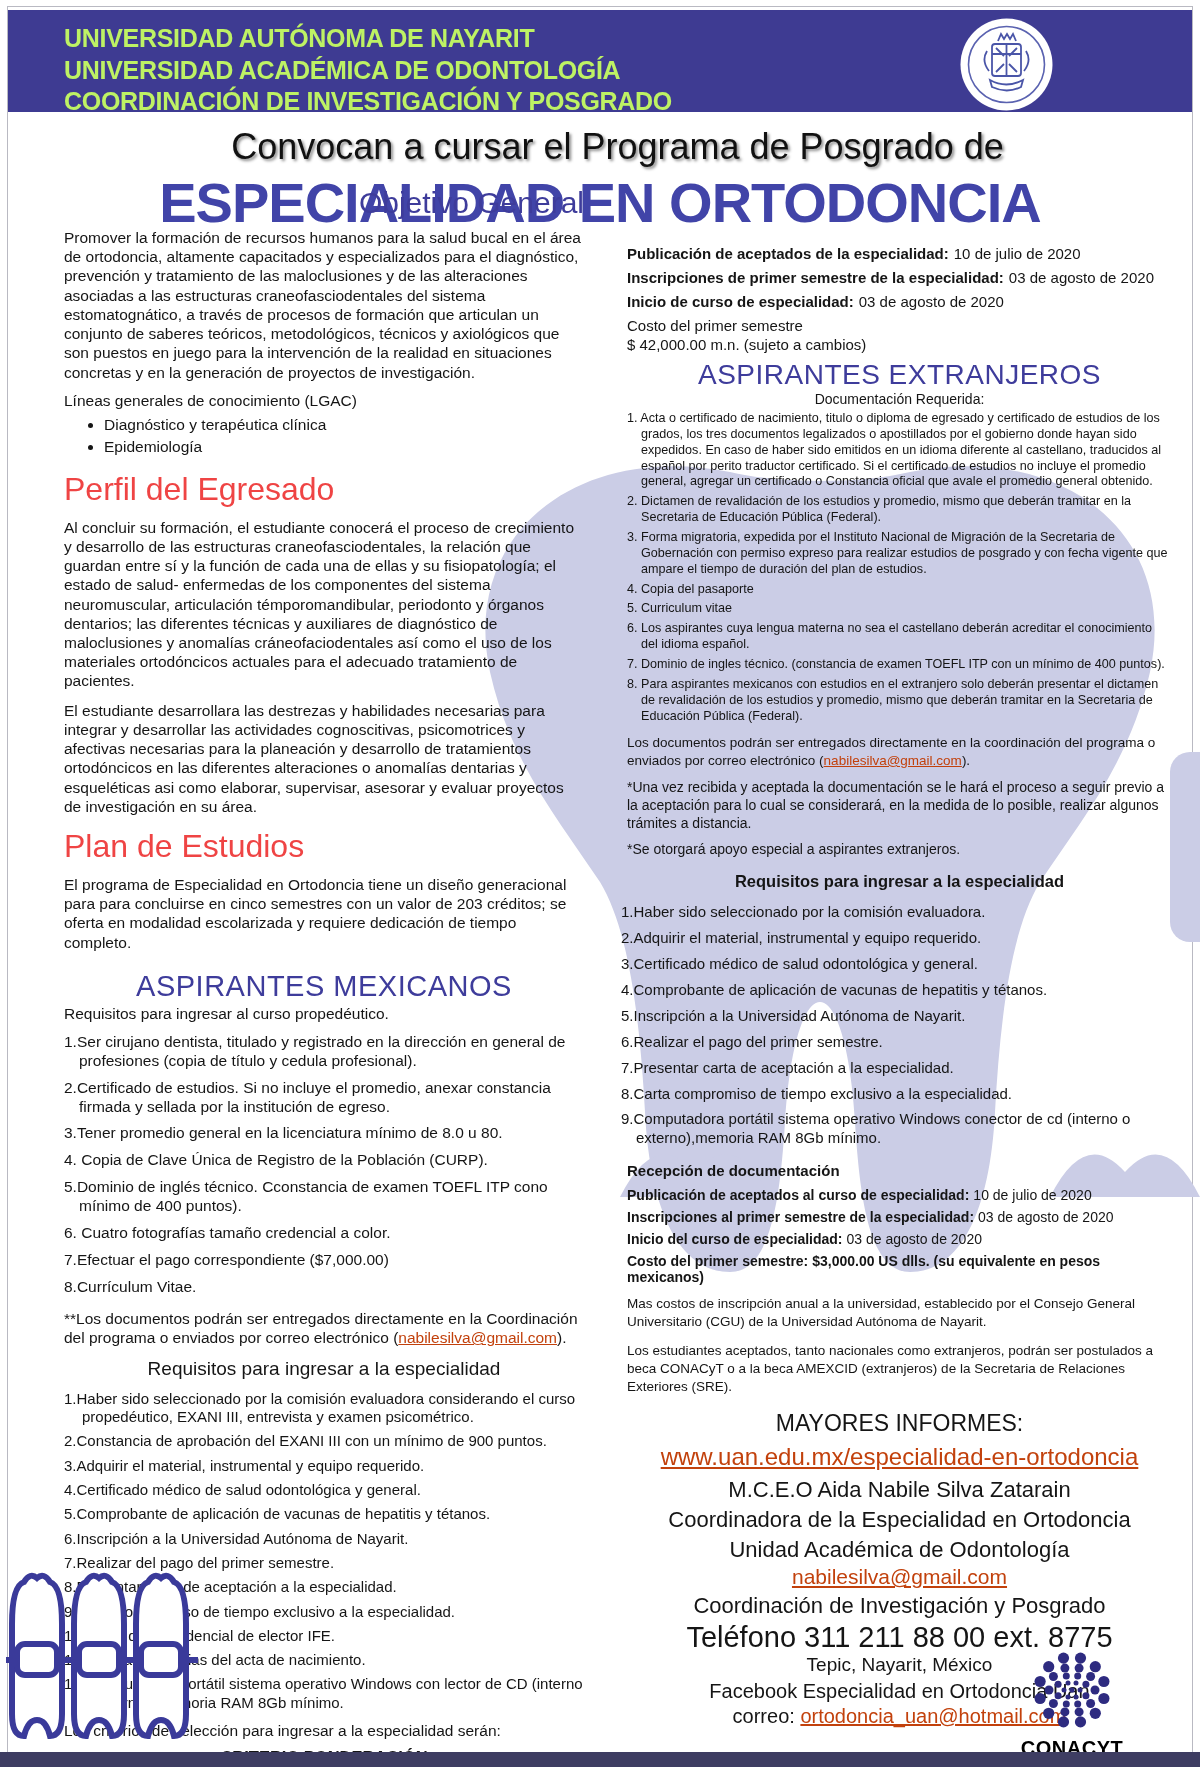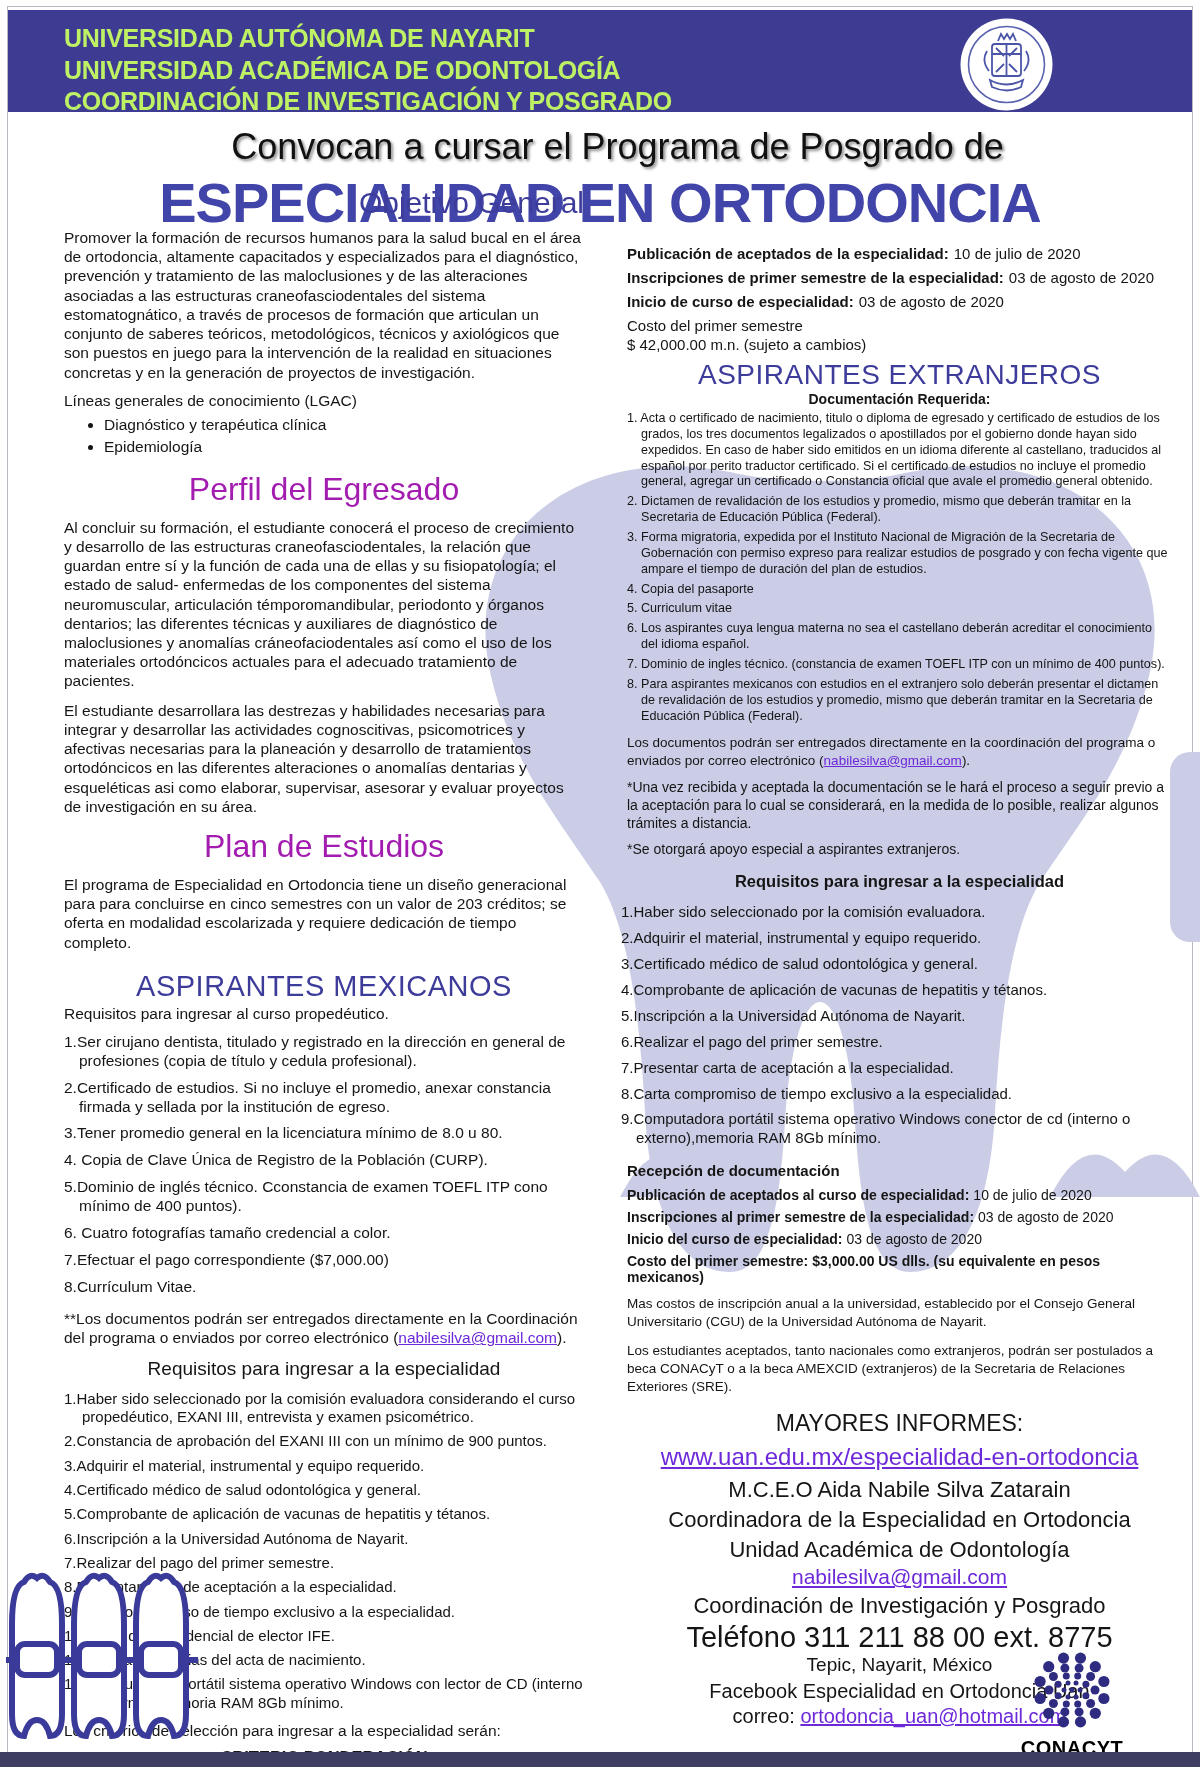--- a/index.html
+++ b/index.html
@@ -20,41 +20,41 @@
           color:#4144a8;letter-spacing:-1px;z-index:2;}
 
   
   .watermark{position:absolute;left:430px;top:412px;width:780px;height:880px;z-index:1;}
 
   
   .colL{position:absolute;left:64px;top:186px;width:520px;z-index:2;}
   .colR{position:absolute;left:627px;top:245px;width:545px;z-index:2;}
 
   .hL{font-size:30px;color:#3e3c9b;margin:0 0 8px 92px;font-weight:400;text-align:right;}
-  .hC{font-size:32px;color:#a21caf;margin:12px 0 10px;text-align:center;font-weight:400;}
+  .hC{font-size:32px;color:#ef4444;margin:12px 0 10px;text-align:left;font-weight:400;}
   .hMex{font-size:29px;color:#3e3c9b;margin:18px 0 2px;text-align:center;font-weight:400;letter-spacing:0.5px;}
   .subC{font-size:15.5px;margin:0 0 10px;}
   p.body{font-size:15.5px;line-height:1.24;margin:0 0 10px;}
   .lgac{font-size:15.5px;margin:2px 0 4px;}
   ul.bullets{margin:0 0 4px 40px;padding:0;}
   ul.bullets li{font-size:15.5px;line-height:1.45;}
   .itm{font-size:15.5px;line-height:1.22;margin:0 0 8px;padding-left:15px;text-indent:-15px;}
   .itm2{font-size:15px;line-height:1.22;margin:0 0 6px;padding-left:18px;text-indent:-18px;}
   .note{font-size:15.5px;line-height:1.26;margin:12px 0 10px;}
   .reqL{font-size:19px;text-align:center;margin:8px 0 10px;font-weight:400;}
   .critIntro{font-size:15.5px;margin:10px 0 8px;}
   .critHead{font-size:16.5px;font-weight:bold;text-align:center;margin:0 0 8px;}
 
   .lvTop{font-size:15px;margin:0 0 7px;}
   .lvTop b{margin-right:5px;}
   .costoHead{font-size:15px;font-weight:normal;margin:2px 0 2px;}
   .costoVal{font-size:15px;margin:0 0 3px;}
   .costoNote{font-size:13.5px;line-height:1.3;margin:0 0 10px;}
   .hExt{font-size:28px;color:#3e3c9b;margin:6px 0 0;text-align:center;font-weight:400;letter-spacing:0.5px;}
-  .subExt{font-size:14px;text-align:center;margin:0 0 4px;font-weight:bold;}
+  .subExt{font-size:14px;text-align:center;margin:0 0 4px;}
   .itmE{font-size:12.6px;line-height:1.26;margin:0 0 4px;padding-left:14px;text-indent:-14px;}
   .parR{font-size:13.5px;line-height:1.3;margin:10px 0 8px;}
   .star{font-size:14px;line-height:1.3;margin:8px 0 0;}
   .reqR{font-size:16.5px;font-weight:bold;text-align:center;margin:14px 0 12px;}
   .itmR{font-size:15px;line-height:1.26;margin:0 0 7px;padding-left:9px;text-indent:-15px;}
   .recepDocHead{font-size:15px;font-weight:bold;margin:14px 0 8px;}
   .lvDoc{font-size:14px;margin:0 0 6px;}
   .lvDoc b{margin-right:4px;}
   .notaDoc{font-size:13.5px;line-height:1.35;margin:10px 0 0;}
 
@@ -63,21 +63,21 @@
   .infSite{font-size:24px;margin:0 0 6px;}
   .infName{font-size:22px;margin:0 0 4px;}
   .infRole{font-size:22px;margin:0 0 4px;}
   .infUnit{font-size:22px;margin:0 0 2px;}
   .infMail{font-size:21px;margin:0 0 4px;}
   .infDept{font-size:22px;margin:0 0 2px;}
   .infPhone{font-size:29px;margin:0;}
   .infLoc{font-size:19px;margin:0 0 4px;}
   .infFb{font-size:20px;margin:0 0 2px;}
   .infCorreo{font-size:20px;margin:0;}
-  a.lnk{color:#6d28d9;text-decoration:underline;}
+  a.lnk{color:#c2410c;text-decoration:underline;}
 
   .braces{position:absolute;left:6px;top:1562px;z-index:2;}
   .conacyt{position:absolute;left:1002px;top:1645px;width:140px;text-align:center;z-index:2;}
   .conacyt-name{font-size:20px;font-weight:bold;color:#000000;letter-spacing:0.5px;margin-top:-2px;}
   .footer-bar{position:absolute;left:0;right:0;top:1752px;height:15px;background:#3e3d62;z-index:3;}
 </style>
 </head>
 <body>
 
 <div class="poster">

